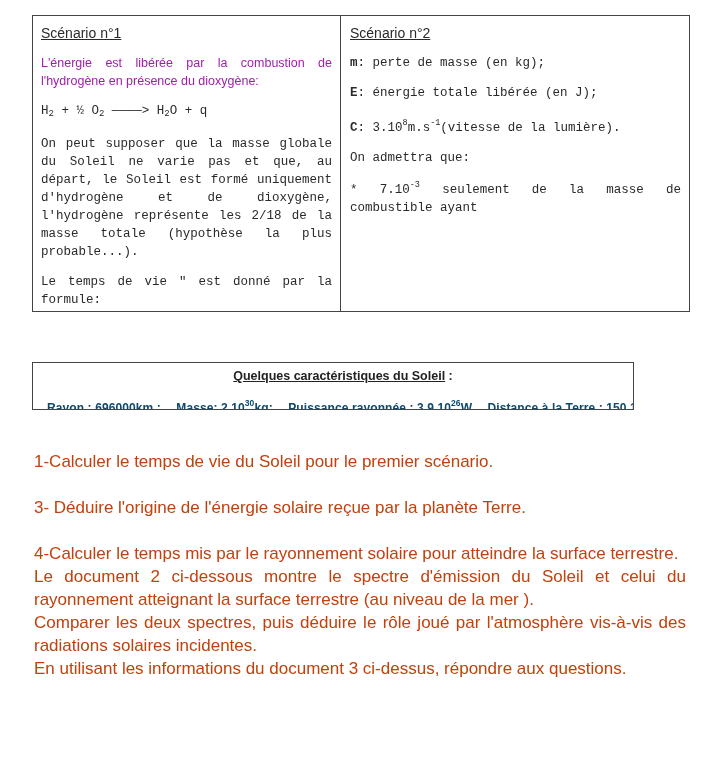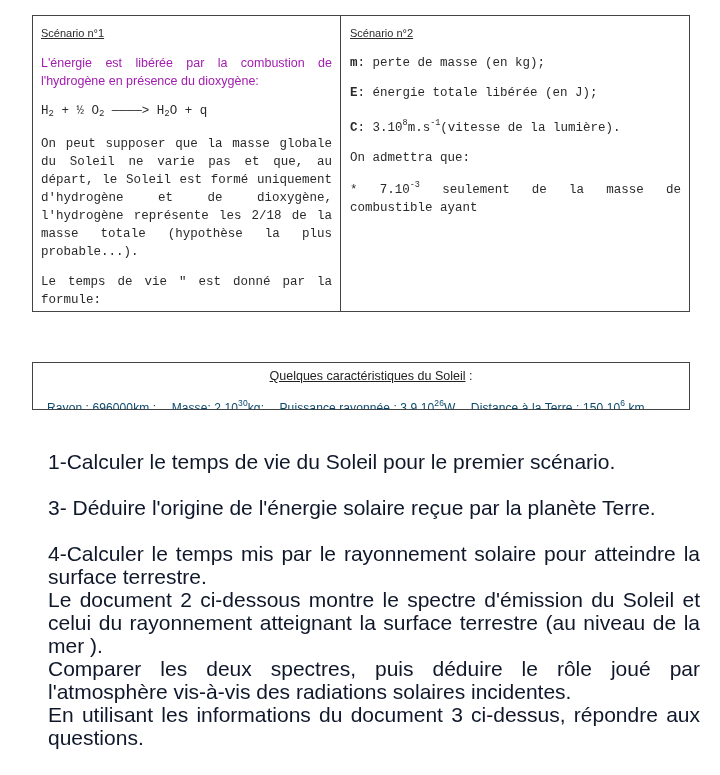--- a/index.html
+++ b/index.html
@@ -2,38 +2,38 @@
 <html><head>
 <meta charset="utf-8">
 <style>
   html, body { margin: 0; padding: 0; background: #ffffff; }
   body { width: 720px; height: 775px; position: relative; overflow: hidden; font-family: "Liberation Sans", sans-serif; color: #222; }
 
   .scen-table { position: absolute; left: 32px; top: 15px; width: 658px; height: 297px; border: 1.5px solid #444; box-sizing: border-box; display: flex; overflow: hidden; }
   .col { box-sizing: border-box; padding: 6px 8px 0 8px; font-size: 12.5px; line-height: 18px; color: #2a2a2a; }
   .col-left { width: 308px; border-right: 1.5px solid #444; }
   .col-right { flex: 1; padding-left: 9px; }
-  .title { text-decoration: underline; margin: 2px 0 12px 0; font-size: 11px; }
+  .title { text-decoration: underline; margin: 2px 0 12px 0; font-size: 14px; }
   .lead { font-weight: 500; color: #a21caf; text-align: justify; margin: 0 0 12px 0; }
   .p { text-align: justify; margin: 0 0 12px 0; font-family: Liberation Mono, monospace; }
   .p-tight { margin-bottom: 9px; }
   .sub { font-size: 9px; vertical-align: -2px; }
   .sup { font-size: 8.5px; vertical-align: 6px; }
   .b { font-weight: bold; }
   .frac { display: inline-block; vertical-align: middle; text-align: center; font-size: 12px; line-height: 13px; }
   .frac .num { border-bottom: 1px solid #fca5a5; padding: 0 1px; display: block; }
   .frac .den { display: block; }
 
-  .sun-box { position: absolute; left: 32px; top: 362px; width: 658px; height: 48px; border: 1.5px solid #444; box-sizing: border-box; overflow: hidden; }
+  .sun-box { position: absolute; left: 32px; top: 362px; width: 602px; height: 48px; border: 1.5px solid #444; box-sizing: border-box; overflow: hidden; font-weight: bold; }
   .sun-title { position: absolute; left: 0; right: 0; top: 6px; text-align: center; font-size: 12.5px; padding-left: 20px; }
   .sun-title u { text-decoration: underline; }
   .sun-line { position: absolute; left: 14px; top: 35px; font-size: 12px; white-space: nowrap; color: #0c4a6e; letter-spacing: 0.1px; }
   .sun-line .item { margin-right: 12px; }
 
-  .questions { position: absolute; left: 48px; top: 450px; width: 652px; font-size: 21px; line-height: 23px; color: #0f172a; }
+  .questions { position: absolute; left: 34px; top: 450px; width: 652px; font-size: 17px; line-height: 23px; color: #c2410c; }
   .questions .q { margin: 0; text-align: justify; }
   .questions .gap { height: 23px; }
 </style>
 </head>
 <body>
 
 <div class="scen-table">
   <div class="col col-left">
     <div class="title">Scénario n°1</div>
     <div class="lead">L'énergie est libérée par la combustion de l'hydrogène en présence du dioxygène:</div>

